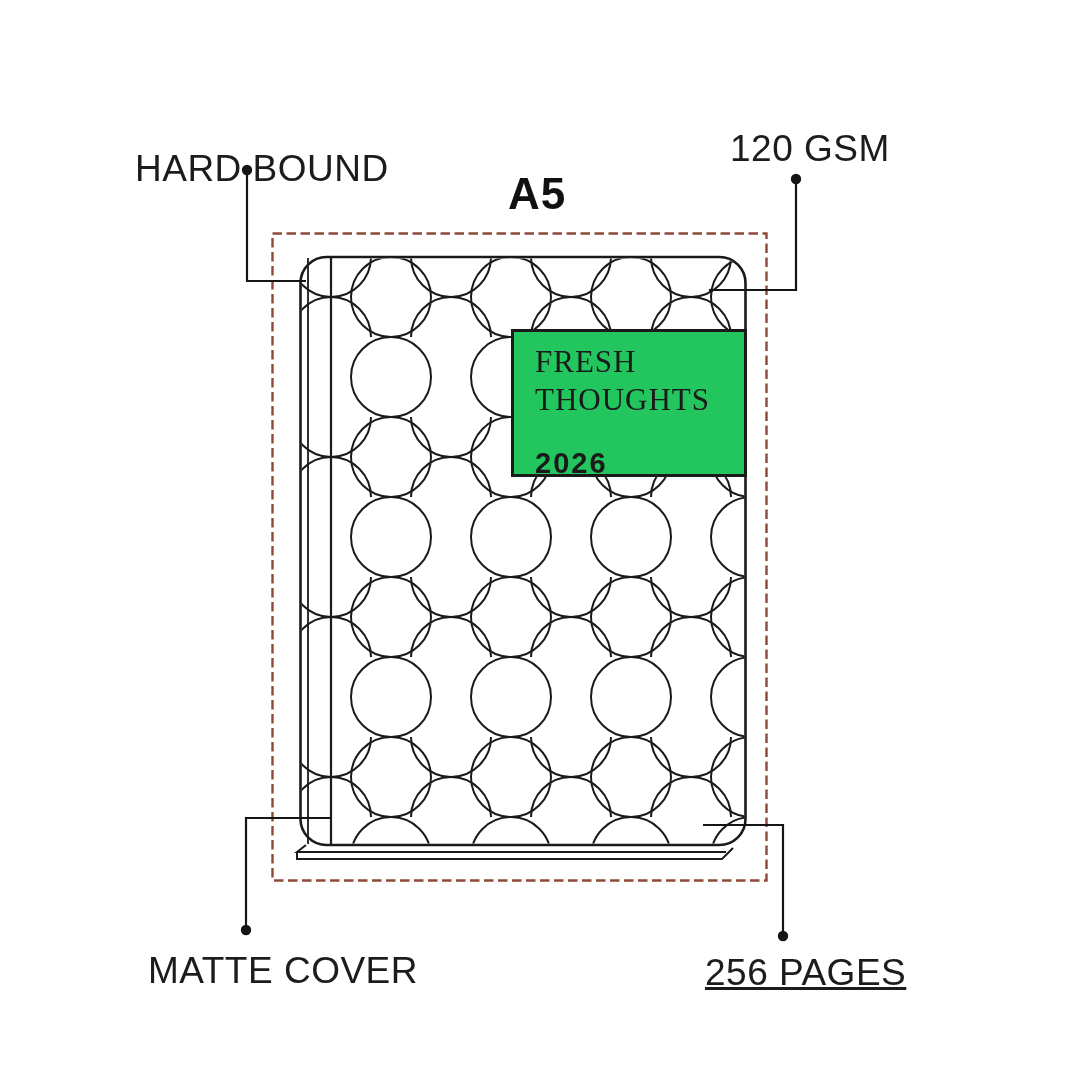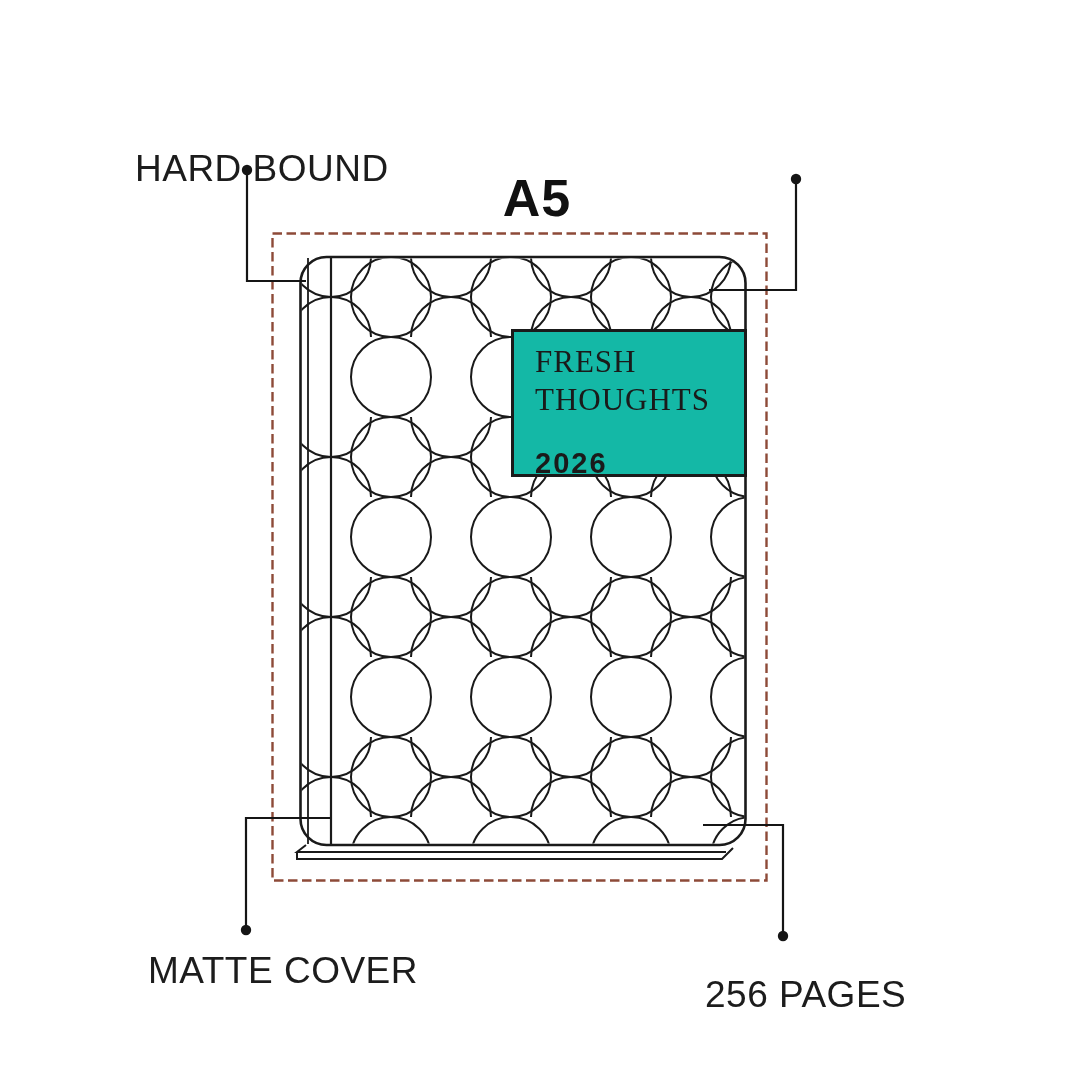--- a/index.html
+++ b/index.html
@@ -17,32 +17,32 @@
     font-size:37px;
     letter-spacing:0.5px;
     line-height:1;
     color:#1c1c1c;
     white-space:nowrap;
   }
   .size-title{
     position:absolute;
     left:537px;top:172px;
     transform:translateX(-50%);
-    font-size:52px;
+    font-size:44px;
     font-weight:bold;
     letter-spacing:1px;
     line-height:1;
     color:#111111;
   }
   .cover-label-box{
     position:absolute;
     left:511px;top:329px;
     width:236px;height:148px;
     box-sizing:border-box;
-    background:#14b8a6;
+    background:#22c55e;
     border:3px solid #1a1a1a;
     padding:11px 0 0 21px;
   }
   .cover-title-line{
     font-family:"Liberation Serif", serif;
     font-size:31px;
     line-height:38px;
     letter-spacing:1px;
     color:#1a1a1a;
     white-space:nowrap;
@@ -154,22 +154,23 @@
       <circle cx="247" cy="170" r="5.2"></circle>
       <circle cx="796" cy="179" r="5.2"></circle>
       <circle cx="246" cy="930" r="5.2"></circle>
       <circle cx="783" cy="936" r="5.2"></circle>
     </g>
   </svg>
 
   <div class="size-title">A5</div>
 
   <div class="callout" style="left:135px;top:122px;margin-top:28px;">HARD BOUND</div>
+  <div class="callout" style="left:730px;top:130px;">120 GSM</div>
   <div class="callout" style="left:148px;top:952px;">MATTE COVER</div>
-  <div class="callout" style="left:705px;top:976px;">256 PAGES</div>
+  <div class="callout" style="left:705px;top:954px;text-decoration:underline;">256 PAGES</div>
 
   <div class="cover-label-box">
     <div class="cover-title-line">FRESH</div>
     <div class="cover-title-line">THOUGHTS</div>
     <div class="cover-year">2026</div>
   </div>
 
 </div>
 
 </body></html>

